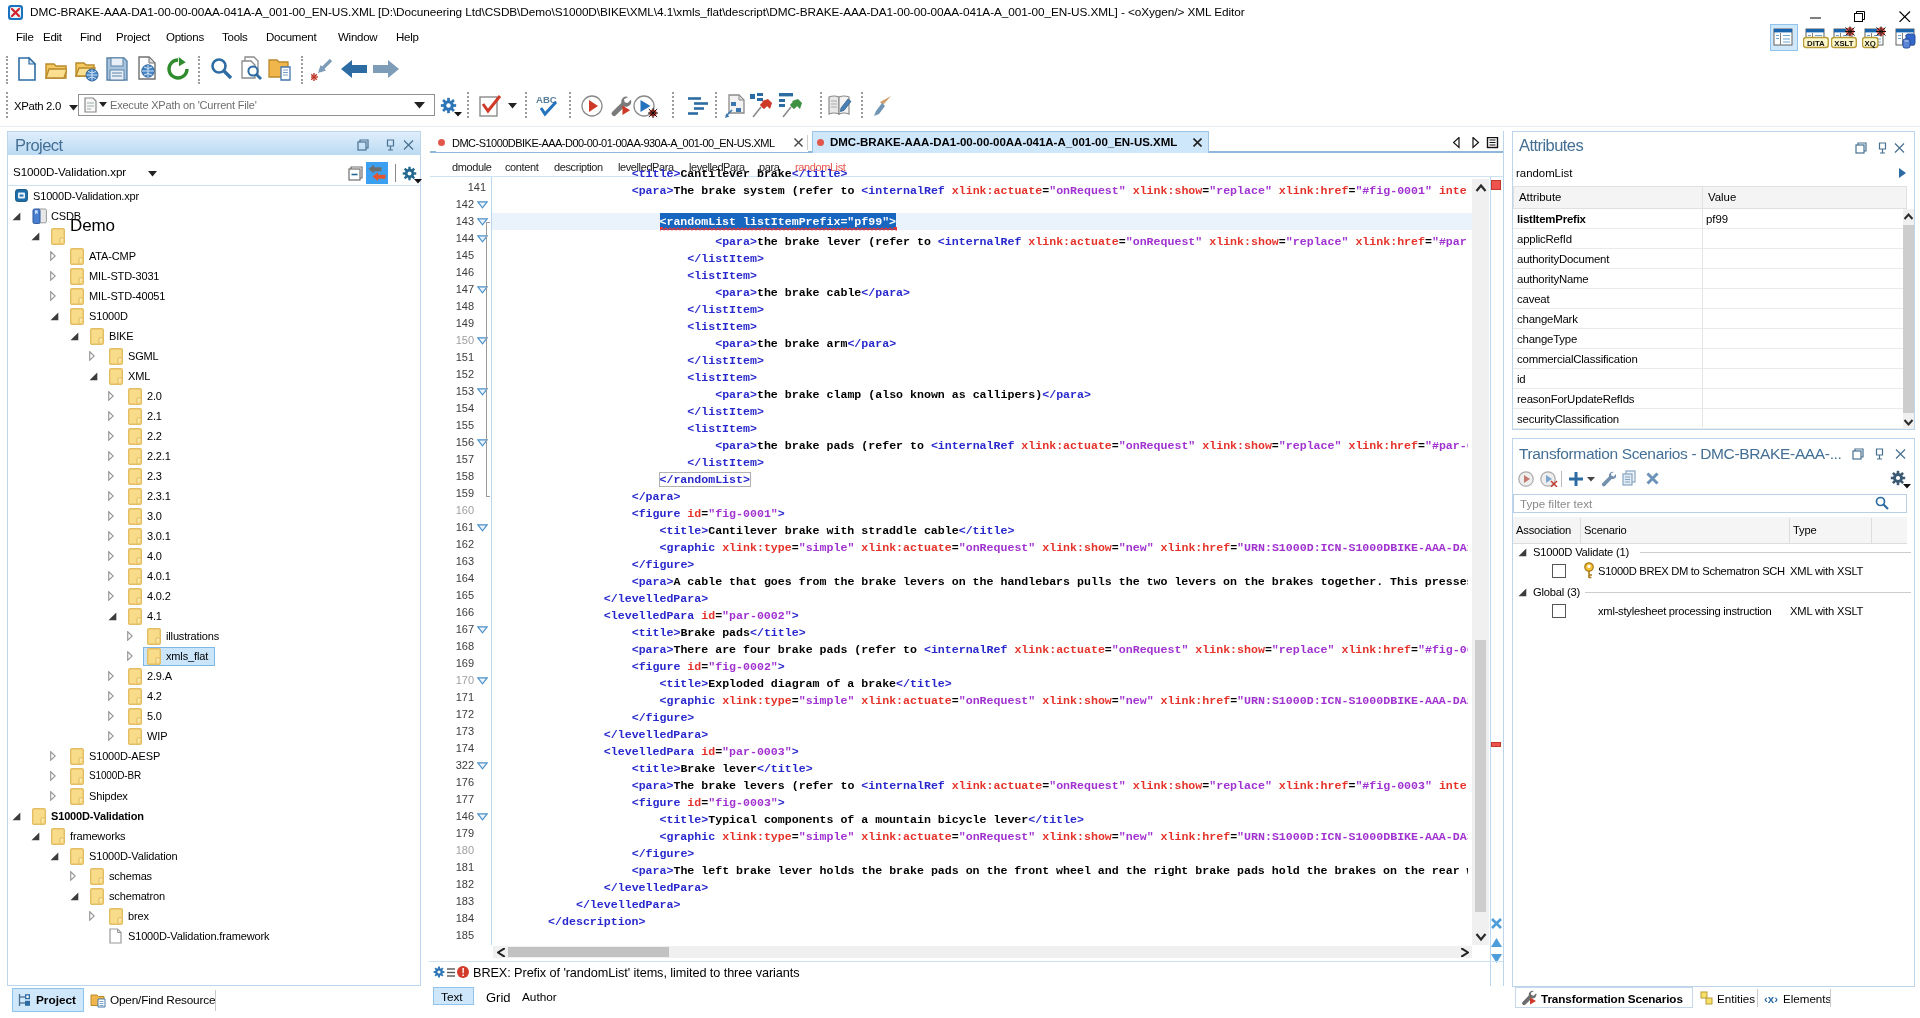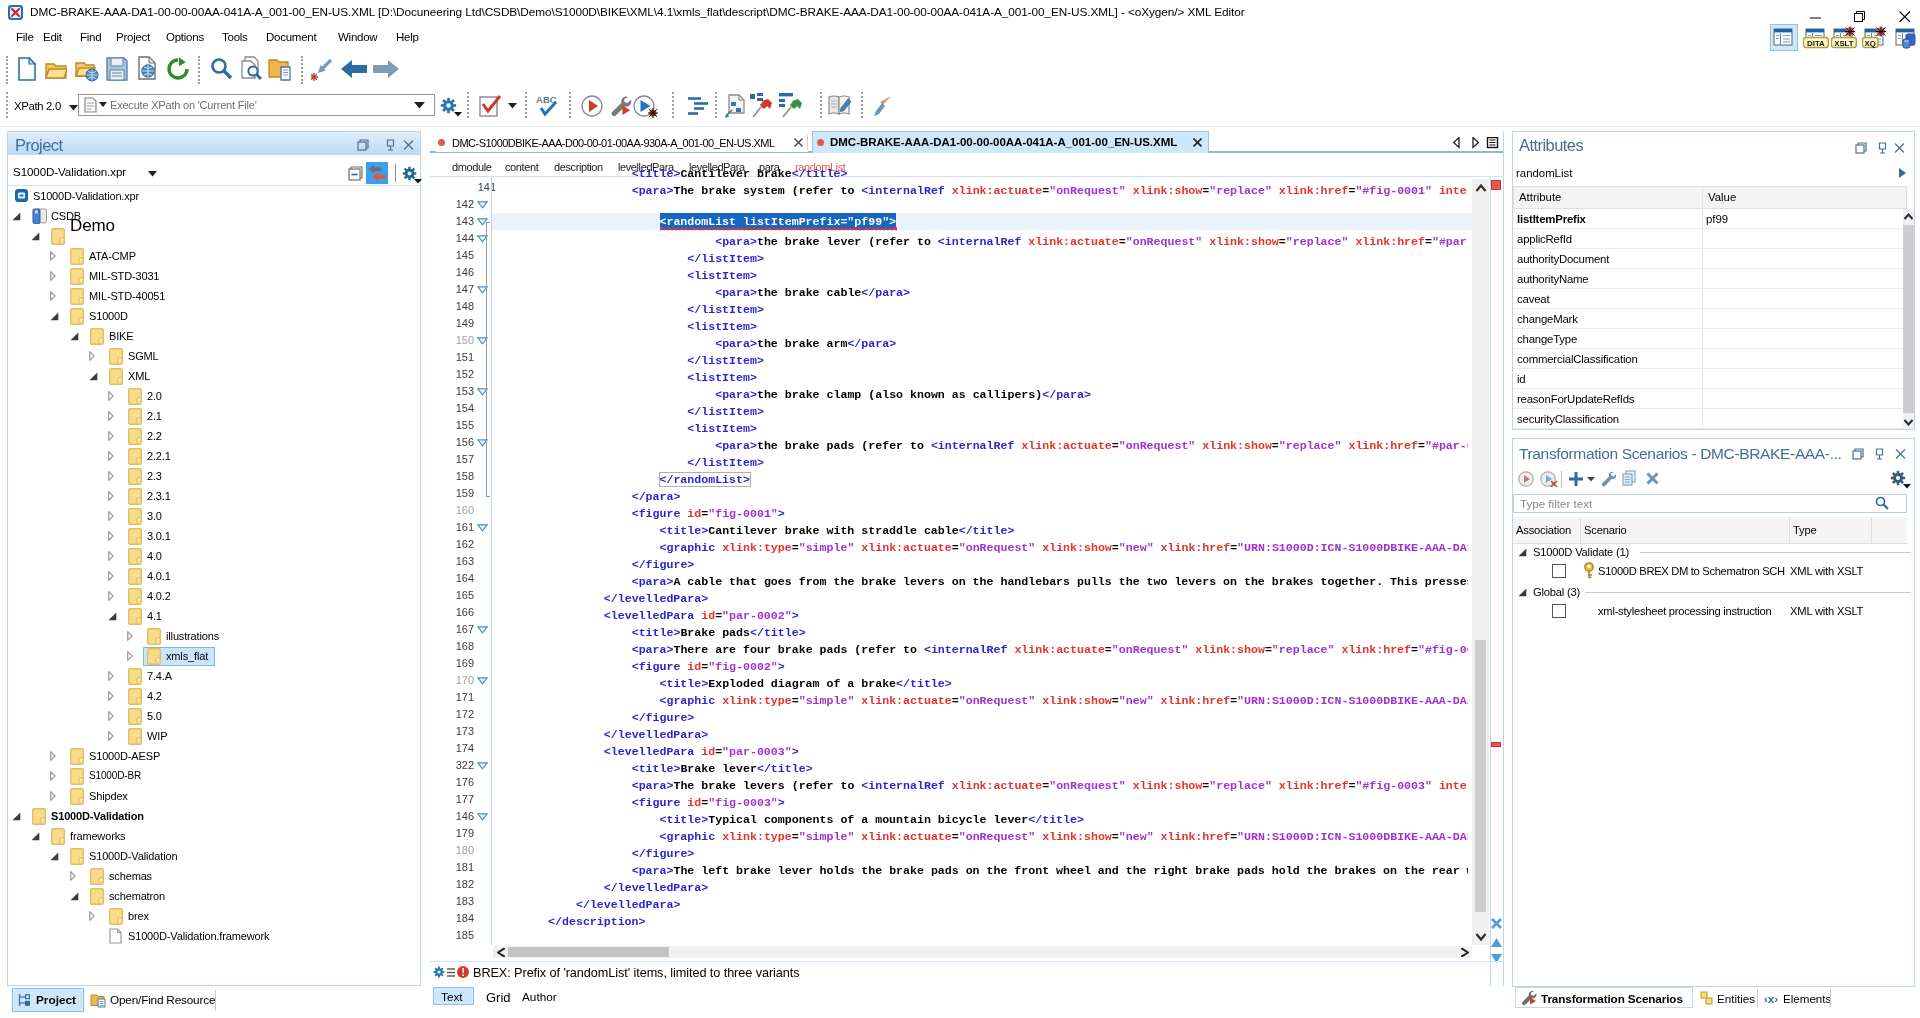--- a/index.html
+++ b/index.html
@@ -561,21 +561,21 @@
     <path d="M9 16 v-5 q0 -1.2 1.2 -1.2 h1.2 q1.2 0 1.2 1.2" fill="#fbe9b0" stroke="#e3bd62" stroke-width="1.1"></path>
   </svg>
 <div class="a" style="left:166px;top:646px;font-size:11px;letter-spacing:-0.15px;font-weight:normal;line-height:20px;color:#000">xmls_flat</div>
 <svg class="a" style="left:108px;top:671px" width="6" height="10" viewBox="0 0 6 10">
     <path d="M0.7 0.8 L5.2 5 L0.7 9.2 z" fill="#fff" stroke="#9a9a9a" stroke-width="1.2"></path>
   </svg>
 <svg class="a" style="left:128px;top:668px" width="14" height="17" viewBox="0 0 14 17">
     <rect x="0.7" y="0.7" width="12.6" height="15.6" rx="1.4" fill="#f8dc8a" stroke="#e3bd62" stroke-width="1.4"></rect>
     <path d="M9 16 v-5 q0 -1.2 1.2 -1.2 h1.2 q1.2 0 1.2 1.2" fill="#fbe9b0" stroke="#e3bd62" stroke-width="1.1"></path>
   </svg>
-<div class="a" style="left:147px;top:666px;font-size:11px;letter-spacing:-0.15px;font-weight:normal;line-height:20px;color:#000">7.4.A</div>
+<div class="a" style="left:147px;top:666px;font-size:11px;letter-spacing:-0.15px;font-weight:normal;line-height:20px;color:#000">2.9.A</div>
 <svg class="a" style="left:108px;top:691px" width="6" height="10" viewBox="0 0 6 10">
     <path d="M0.7 0.8 L5.2 5 L0.7 9.2 z" fill="#fff" stroke="#9a9a9a" stroke-width="1.2"></path>
   </svg>
 <svg class="a" style="left:128px;top:688px" width="14" height="17" viewBox="0 0 14 17">
     <rect x="0.7" y="0.7" width="12.6" height="15.6" rx="1.4" fill="#f8dc8a" stroke="#e3bd62" stroke-width="1.4"></rect>
     <path d="M9 16 v-5 q0 -1.2 1.2 -1.2 h1.2 q1.2 0 1.2 1.2" fill="#fbe9b0" stroke="#e3bd62" stroke-width="1.1"></path>
   </svg>
 <div class="a" style="left:147px;top:686px;font-size:11px;letter-spacing:-0.15px;font-weight:normal;line-height:20px;color:#000">4.2</div>
 <svg class="a" style="left:108px;top:711px" width="6" height="10" viewBox="0 0 6 10">
     <path d="M0.7 0.8 L5.2 5 L0.7 9.2 z" fill="#fff" stroke="#9a9a9a" stroke-width="1.2"></path>
@@ -776,21 +776,21 @@
 <div class="codeline" style="top:714px;left:111.8px"><span class="cb">&lt;/levelledPara</span><span class="cb">&gt;</span></div>
 <div class="codeline" style="top:731px;left:84.0px"><span class="cb">&lt;/levelledPara</span><span class="cb">&gt;</span></div>
 <div class="codeline" style="top:748px;left:56.1px"><span class="cb">&lt;/description</span><span class="cb">&gt;</span></div>
 </div>
 <div class="a" style="left:659.5px;top:213px;height:17px;background:#1767c0;color:#fff;font:bold 11.6px 'Liberation Mono',monospace;line-height:17px;white-space:pre">&lt;randomList listItemPrefix="pf99"&gt;</div>
 <svg class="a" style="left:659.5px;top:227px" width="237" height="4" viewBox="0 0 237 4" preserveAspectRatio="none">
 <path d="M0 3 l2 -2 l2 2 l2 -2 l2 2 l2 -2 l2 2 l2 -2 l2 2 l2 -2 l2 2 l2 -2 l2 2 l2 -2 l2 2 l2 -2 l2 2 l2 -2 l2 2 l2 -2 l2 2 l2 -2 l2 2 l2 -2 l2 2 l2 -2 l2 2 l2 -2 l2 2 l2 -2 l2 2 l2 -2 l2 2 l2 -2 l2 2 l2 -2 l2 2 l2 -2 l2 2 l2 -2 l2 2 l2 -2 l2 2 l2 -2 l2 2 l2 -2 l2 2 l2 -2 l2 2 l2 -2 l2 2 l2 -2 l2 2 l2 -2 l2 2 l2 -2 l2 2 l2 -2 l2 2 l2 -2 l2 2 l2 -2 l2 2 l2 -2 l2 2 l2 -2 l2 2 l2 -2 l2 2 l2 -2 l2 2 l2 -2 l2 2 l2 -2 l2 2 l2 -2 l2 2 l2 -2 l2 2 l2 -2 l2 2 l2 -2 l2 2 l2 -2 l2 2 l2 -2 l2 2 l2 -2 l2 2 l2 -2 l2 2 l2 -2 l2 2 l2 -2 l2 2 l2 -2 l2 2 l2 -2 l2 2 l2 -2 l2 2 l2 -2 l2 2 l2 -2 l2 2 l2 -2 l2 2 l2 -2 l2 2 l2 -2 l2 2 l2 -2 l2 2 l2 -2 l2 2 l2 -2 l2 2 l2 -2 l2 2 l2 -2 l2 2" stroke="#e33" stroke-width="1.1" fill="none"></path>
 <path d="M0 4 v-4 l3 0 z" fill="#e33"></path>
     <path d="M237 4 v-4 l-3 0 z" fill="#e33"></path>
   </svg>
-<div class="ln" style="left:452px;top:179px">141</div>
+<div class="ln" style="left:442px;top:179px">141</div>
 <div class="ln" style="left:430px;top:196px">142</div>
 <svg class="a" style="left:477px;top:201px" width="11" height="8" viewBox="0 0 11 8">
     <path d="M0.8 0.8 h9.4 l-4.7 6 z" fill="#eaf3fb" stroke="#4a90c8" stroke-width="1.2"></path>
   </svg>
 <div class="ln" style="left:430px;top:213px">143</div>
 <svg class="a" style="left:477px;top:218px" width="11" height="8" viewBox="0 0 11 8">
     <path d="M0.8 0.8 h9.4 l-4.7 6 z" fill="#eaf3fb" stroke="#4a90c8" stroke-width="1.2"></path>
   </svg>
 <div class="ln" style="left:430px;top:230px">144</div>
 <svg class="a" style="left:477px;top:235px" width="11" height="8" viewBox="0 0 11 8">

